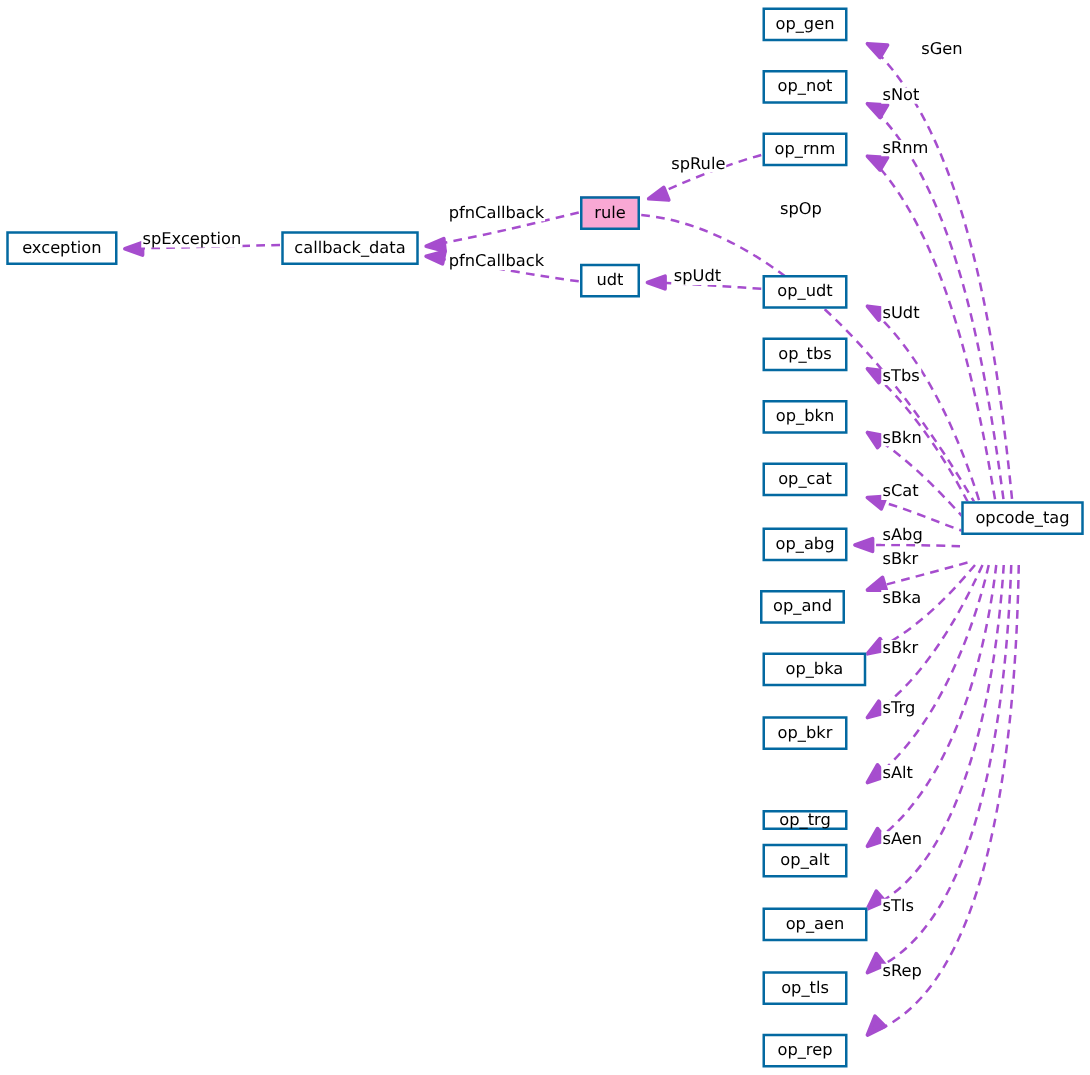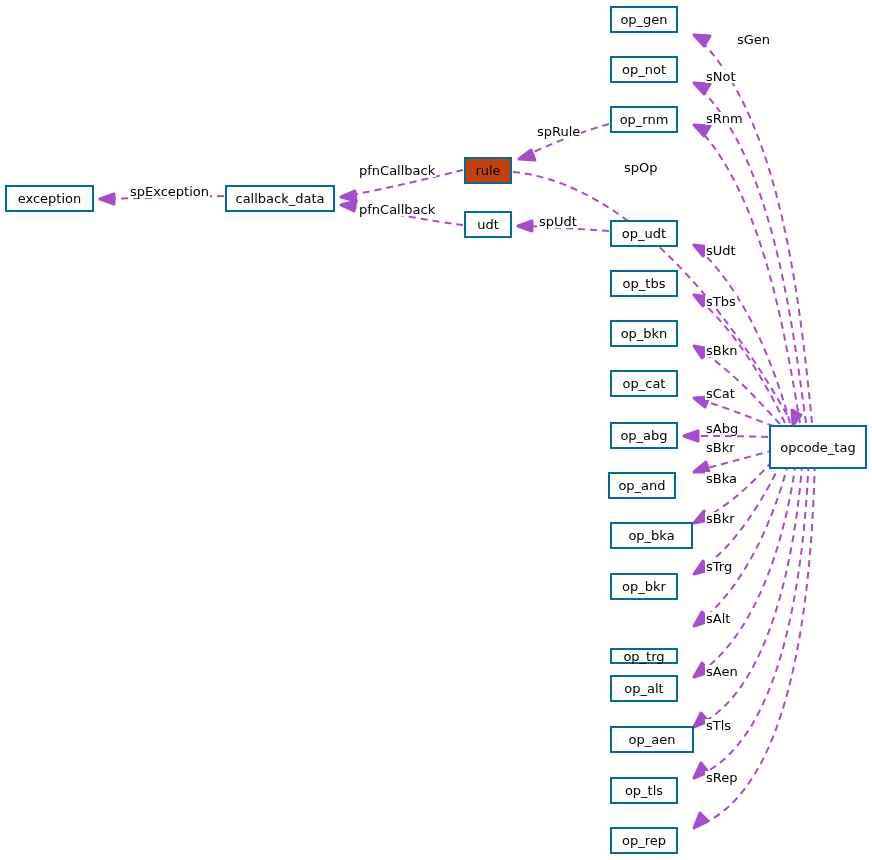--- a/index.html
+++ b/index.html
@@ -30,21 +30,21 @@
     color: #000000;
     font-size: 13px;
     line-height: 1;
     display: flex;
     align-items: center;
     justify-content: center;
     white-space: nowrap;
     z-index: 3;
   }
   .node.highlight {
-    background: #c2410c;
+    background: #f9a8d4;
   }
   .edge-label {
     position: absolute;
     font-size: 13px;
     color: #000000;
     line-height: 1;
     white-space: nowrap;
     background: #ffffff;
     padding: 0 1px;
     z-index: 2;
@@ -100,40 +100,40 @@
       <path d="M 694,778 l 7,-15 l 7,9 z" fill="#a64dce" stroke="#a64dce" stroke-width="3" stroke-linejoin="round"></path>
       <path d="M 815,452 C 812,620 786,790 700,825" fill="none" stroke="#a64dce" stroke-width="2" stroke-dasharray="7,5"></path>
       <path d="M 694,828 l 6,-15 l 8,8 z" fill="#a64dce" stroke="#a64dce" stroke-width="3" stroke-linejoin="round"></path>
     </svg>
 
   <div id="node-layer">
       <div class="node" style="left: 5px; top: 185px; width: 89px; height: 27px;">exception</div>
       <div class="node" style="left: 225px; top: 185px; width: 110px; height: 27px;">callback_data</div>
       <div class="node highlight" style="left: 464px; top: 157px; width: 48px; height: 27px;">rule</div>
       <div class="node" style="left: 464px; top: 211px; width: 48px; height: 27px;">udt</div>
-      <div class="node" style="left: 769px; top: 425px; width: 98px; height: 44px;">opcode_tag</div>
+      <div class="node" style="left: 769px; top: 401px; width: 98px; height: 27px;">opcode_tag</div>
       <div class="node" style="left: 610px; top: 6px; width: 68px; height: 27px;">op_gen</div>
       <div class="node" style="left: 610px; top: 56px; width: 68px; height: 27px;">op_not</div>
       <div class="node" style="left: 610px; top: 106px; width: 68px; height: 27px;">op_rnm</div>
       <div class="node" style="left: 610px; top: 220px; width: 68px; height: 27px;">op_udt</div>
       <div class="node" style="left: 610px; top: 270px; width: 68px; height: 27px;">op_tbs</div>
       <div class="node" style="left: 610px; top: 320px; width: 68px; height: 27px;">op_bkn</div>
       <div class="node" style="left: 610px; top: 370px; width: 68px; height: 27px;">op_cat</div>
       <div class="node" style="left: 610px; top: 422px; width: 68px; height: 27px;">op_abg</div>
       <div class="node" style="left: 608px; top: 472px; width: 68px; height: 27px;">op_and</div>
       <div class="node" style="left: 610px; top: 522px; width: 83px; height: 27px;">op_bka</div>
       <div class="node" style="left: 610px; top: 573px; width: 68px; height: 27px;">op_bkr</div>
       <div class="node" style="left: 610px; top: 648px; width: 68px; height: 16px;">op_trg</div>
       <div class="node" style="left: 610px; top: 675px; width: 68px; height: 27px;">op_alt</div>
       <div class="node" style="left: 610px; top: 726px; width: 84px; height: 27px;">op_aen</div>
       <div class="node" style="left: 610px; top: 777px; width: 68px; height: 27px;">op_tls</div>
       <div class="node" style="left: 610px; top: 827px; width: 68px; height: 27px;">op_rep</div>
     </div>
   <div id="label-layer">
-      <span class="edge-label" style="left: 113px; top: 185px; margin-left: 16px;">spException</span>
+      <span class="edge-label" style="left: 113px; top: 185px;">spException</span>
       <span class="edge-label" style="left: 358px; top: 164px;">pfnCallback</span>
       <span class="edge-label" style="left: 358px; top: 203px;">pfnCallback</span>
       <span class="edge-label" style="left: 536px; top: 125px;">spRule</span>
       <span class="edge-label" style="left: 623px; top: 161px;">spOp</span>
       <span class="edge-label" style="left: 538px; top: 215px;">spUdt</span>
       <span class="edge-label" style="left: 736px; top: 19px; margin-top: 14px;">sGen</span>
       <span class="edge-label" style="left: 705px; top: 70px;">sNot</span>
       <span class="edge-label" style="left: 705px; top: 112px;">sRnm</span>
       <span class="edge-label" style="left: 705px; top: 244px;">sUdt</span>
       <span class="edge-label" style="left: 705px; top: 295px;">sTbs</span>

